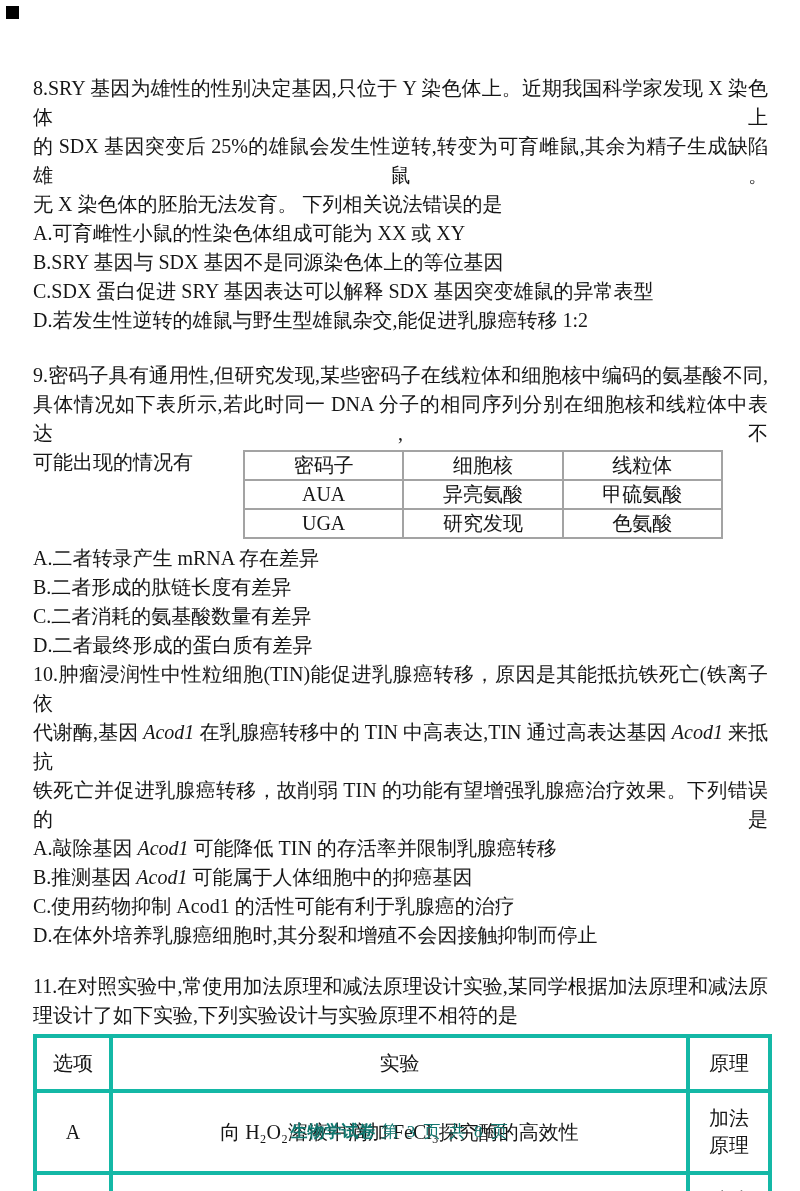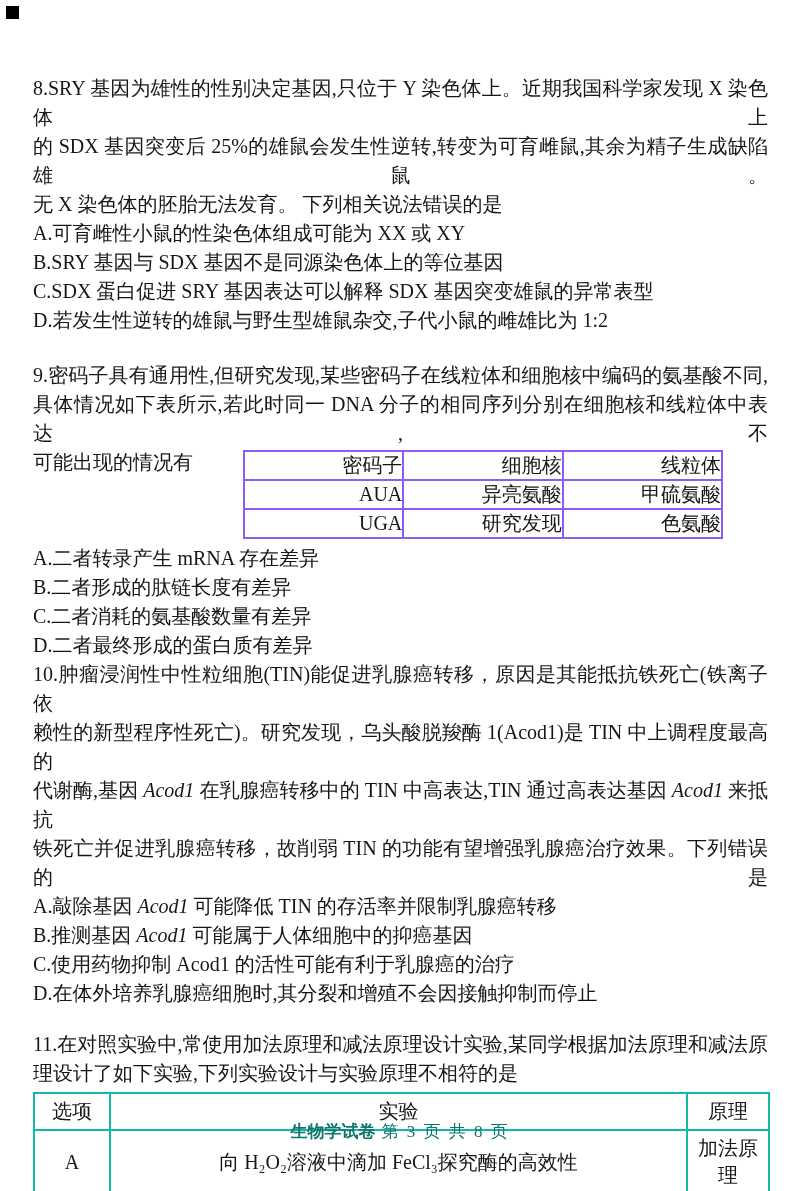--- a/index.html
+++ b/index.html
@@ -12,24 +12,24 @@
   .corner-mark{position:absolute;left:6px;top:6px;width:13px;height:13px;background:#000;}
   .content{position:absolute;left:33px;top:74px;width:735px;font-size:20px;line-height:29px;}
   p.line{margin:0;white-space:nowrap;}
   p.just{white-space:normal;text-align:justify;text-align-last:justify;}
   section{margin:0;}
   #q9{margin-top:26px;}
   #q10{}
   #q11{margin-top:22px;}
   .q9-row{position:relative;height:94px;}
   table.codon{position:absolute;left:210px;top:2px;border-collapse:collapse;table-layout:fixed;width:480px;}
-  table.codon td{border:2px solid #8b5cf6;text-align:right;height:27px;padding:0;font-size:20px;line-height:27px;}
+  table.codon td{border:2px solid #a3a3a3;text-align:center;height:27px;padding:0;font-size:20px;line-height:27px;}
   .q9-options{margin-top:2px;}
   table.design{border-collapse:collapse;table-layout:fixed;width:735px;margin-top:4px;}
-  table.design td{border:2px solid #14b8a6;text-align:center;height:27px;padding:4px;font-size:20px;line-height:27px;overflow:hidden;}
+  table.design td{border:4px solid #14b8a6;text-align:center;height:27px;padding:12px;font-size:20px;line-height:27px;overflow:hidden;}
   table.design col.c-opt{width:76px;}
   table.design col.c-exp{width:577px;}
   table.design col.c-pri{width:82px;}
   i{font-style:italic;}
   footer{position:absolute;top:1120px;left:0;width:800px;text-align:center;font-size:17px;color:#0f766e;}
   .footer-title{font-weight:bold;}
   .footer-page{margin-left:6px;letter-spacing:2px;}
 </style>
 </head>
 <body>
@@ -39,21 +39,21 @@
 
   <main class="content">
 
     <section id="q8">
       <p class="line just">8.SRY 基因为雄性的性别决定基因,只位于 Y 染色体上。近期我国科学家发现 X 染色体上</p>
       <p class="line just">的 SDX 基因突变后 25%的雄鼠会发生性逆转,转变为可育雌鼠,其余为精子生成缺陷雄鼠。</p>
       <p class="line">无 X 染色体的胚胎无法发育。 下列相关说法错误的是</p>
       <p class="line">A.可育雌性小鼠的性染色体组成可能为 XX 或 XY</p>
       <p class="line">B.SRY 基因与 SDX 基因不是同源染色体上的等位基因</p>
       <p class="line">C.SDX 蛋白促进 SRY 基因表达可以解释 SDX 基因突变雄鼠的异常表型</p>
-      <p class="line">D.若发生性逆转的雄鼠与野生型雄鼠杂交,子代小鼠的雌雄比为 1:2</p>
+      <p class="line">D.若发生性逆转的雄鼠与野生型雄鼠杂交,能促进乳腺癌转移 1:2</p>
     </section>
 
     <section id="q9">
       <p class="line just">9.密码子具有通用性,但研究发现,某些密码子在线粒体和细胞核中编码的氨基酸不同,</p>
       <p class="line just">具体情况如下表所示,若此时同一 DNA 分子的相同序列分别在细胞核和线粒体中表达,不</p>
       <div class="q9-row">
         <p class="line">可能出现的情况有</p>
         <table class="codon">
           <tbody>
               <tr>
@@ -77,21 +77,20 @@
       <div class="q9-options">
         <p class="line">A.二者转录产生 mRNA 存在差异</p>
         <p class="line">B.二者形成的肽链长度有差异</p>
         <p class="line">C.二者消耗的氨基酸数量有差异</p>
         <p class="line">D.二者最终形成的蛋白质有差异</p>
       </div>
     </section>
 
     <section id="q10">
       <p class="line just"><span>10.肿瘤浸润性中性粒细胞(TIN)能促进乳腺癌转移，原因是其能抵抗铁死亡(铁离子依</span></p>
-      <p class="line just"><span>赖性的新型程序性死亡)。研究发现，乌头酸脱羧酶 1(Acod1)是 TIN 中上调程度最高的</span></p>
       <p class="line just"><span>代谢酶,基因 </span><i>Acod1</i><span> 在乳腺癌转移中的 TIN 中高表达,TIN 通过高表达基因 </span><i>Acod1</i><span> 来抵抗</span></p>
       <p class="line just"><span>铁死亡并促进乳腺癌转移，故削弱 TIN 的功能有望增强乳腺癌治疗效果。下列错误的是</span></p>
       <p class="line"><span>A.敲除基因 </span><i>Acod1</i><span> 可能降低 TIN 的存活率并限制乳腺癌转移</span></p>
       <p class="line"><span>B.推测基因 </span><i>Acod1</i><span> 可能属于人体细胞中的抑癌基因</span></p>
       <p class="line"><span>C.使用药物抑制 Acod1 的活性可能有利于乳腺癌的治疗</span></p>
       <p class="line"><span>D.在体外培养乳腺癌细胞时,其分裂和增殖不会因接触抑制而停止</span></p>
     </section>
 
     <section id="q11">
       <p class="line just">11.在对照实验中,常使用加法原理和减法原理设计实验,某同学根据加法原理和减法原</p>

